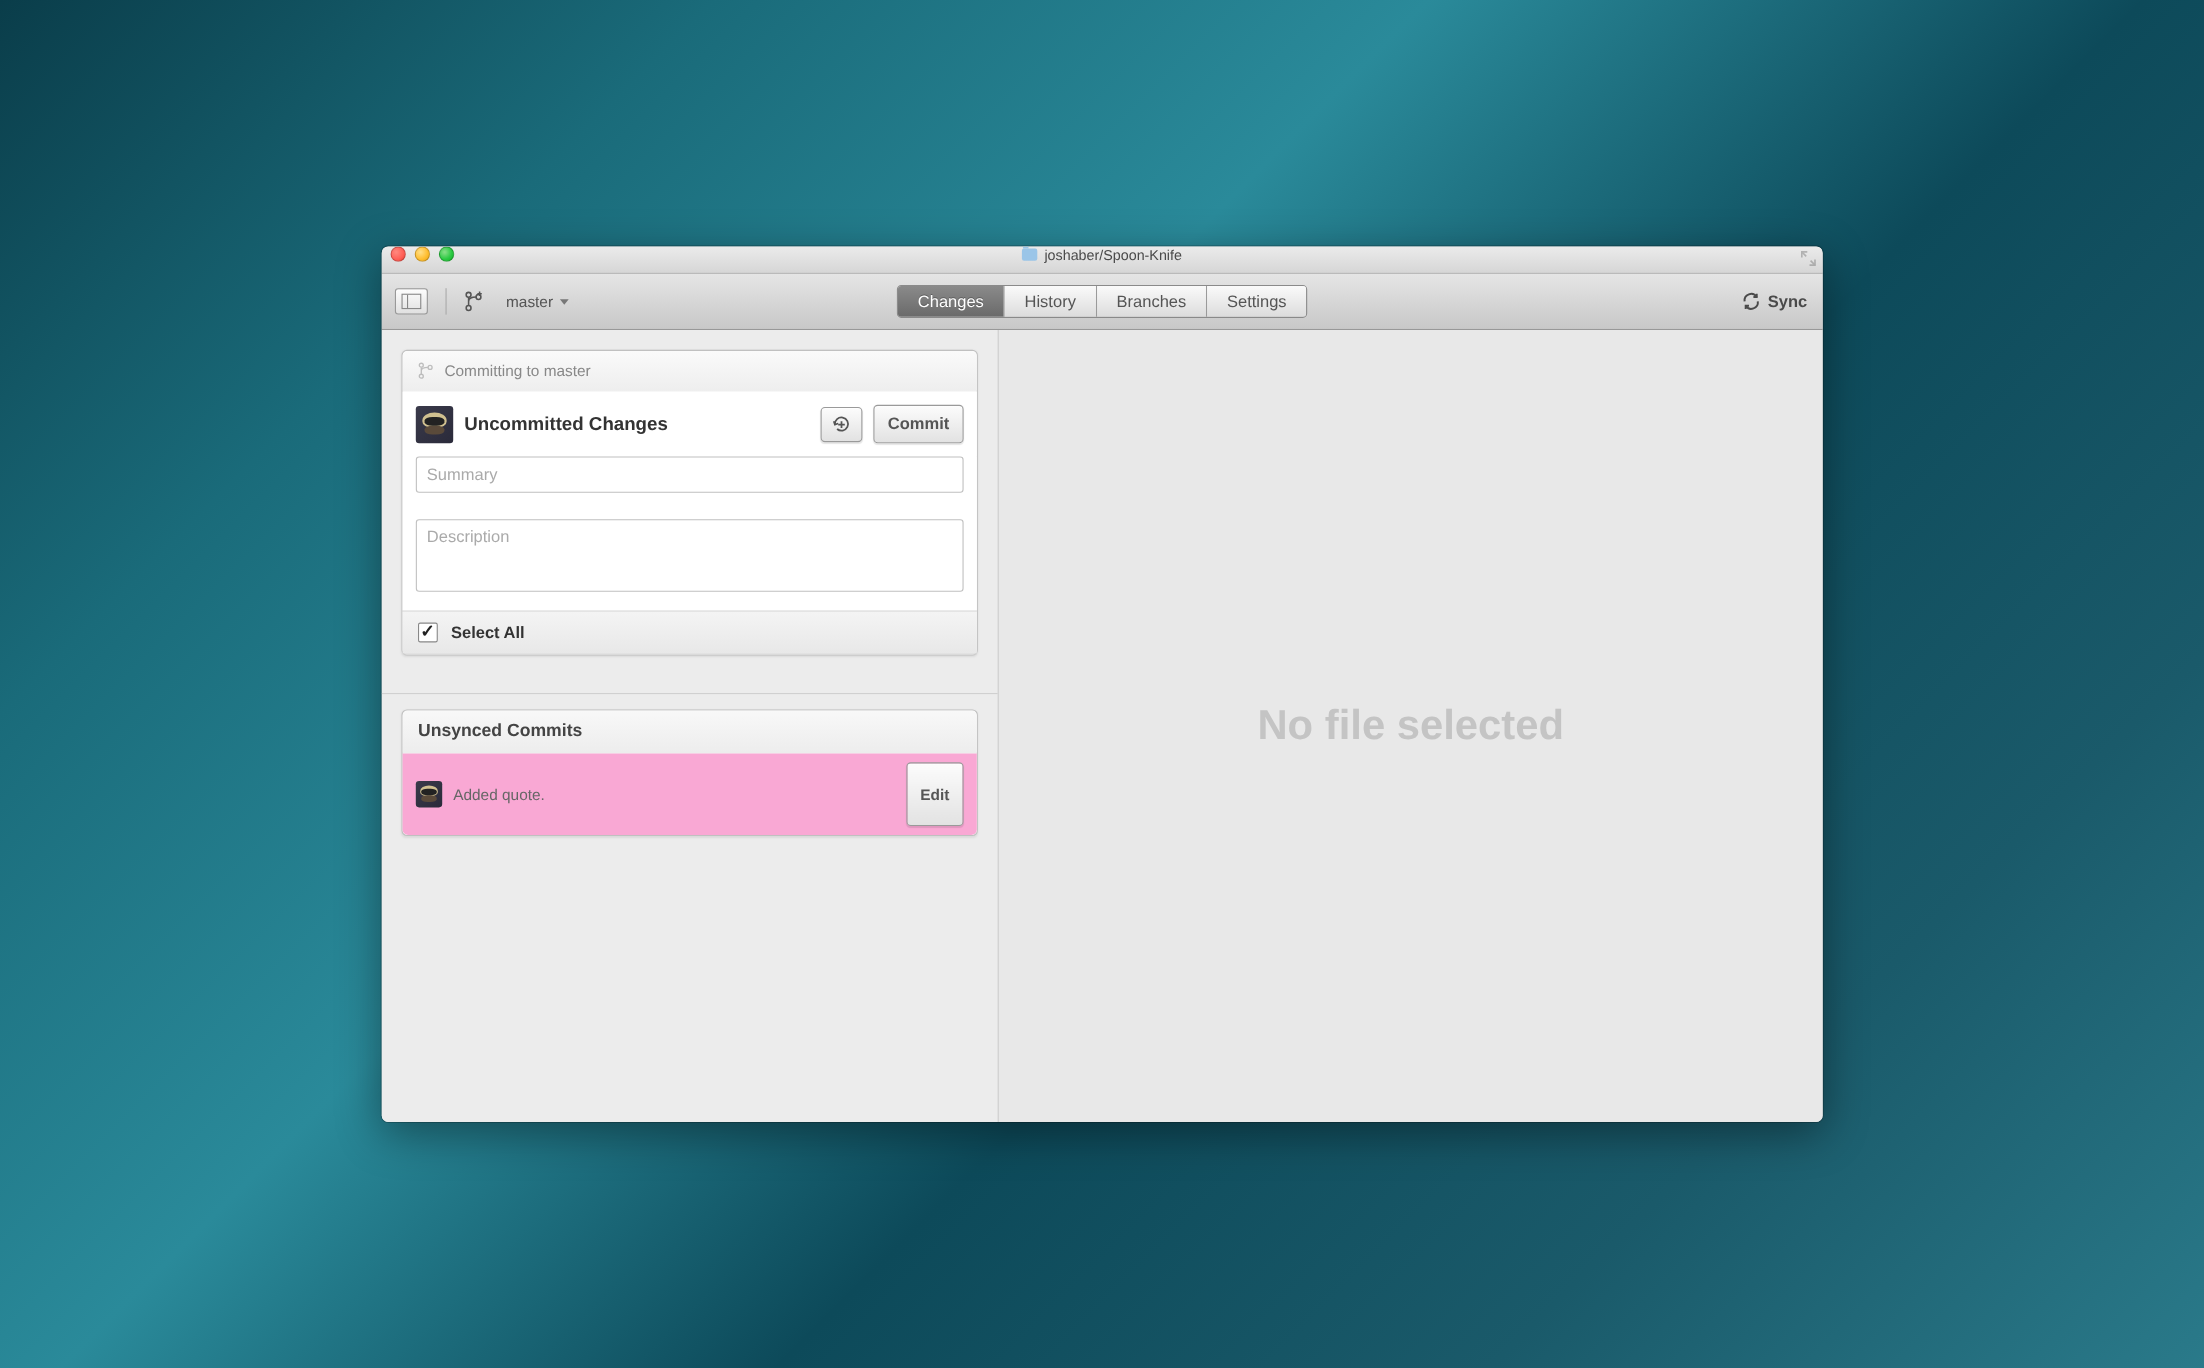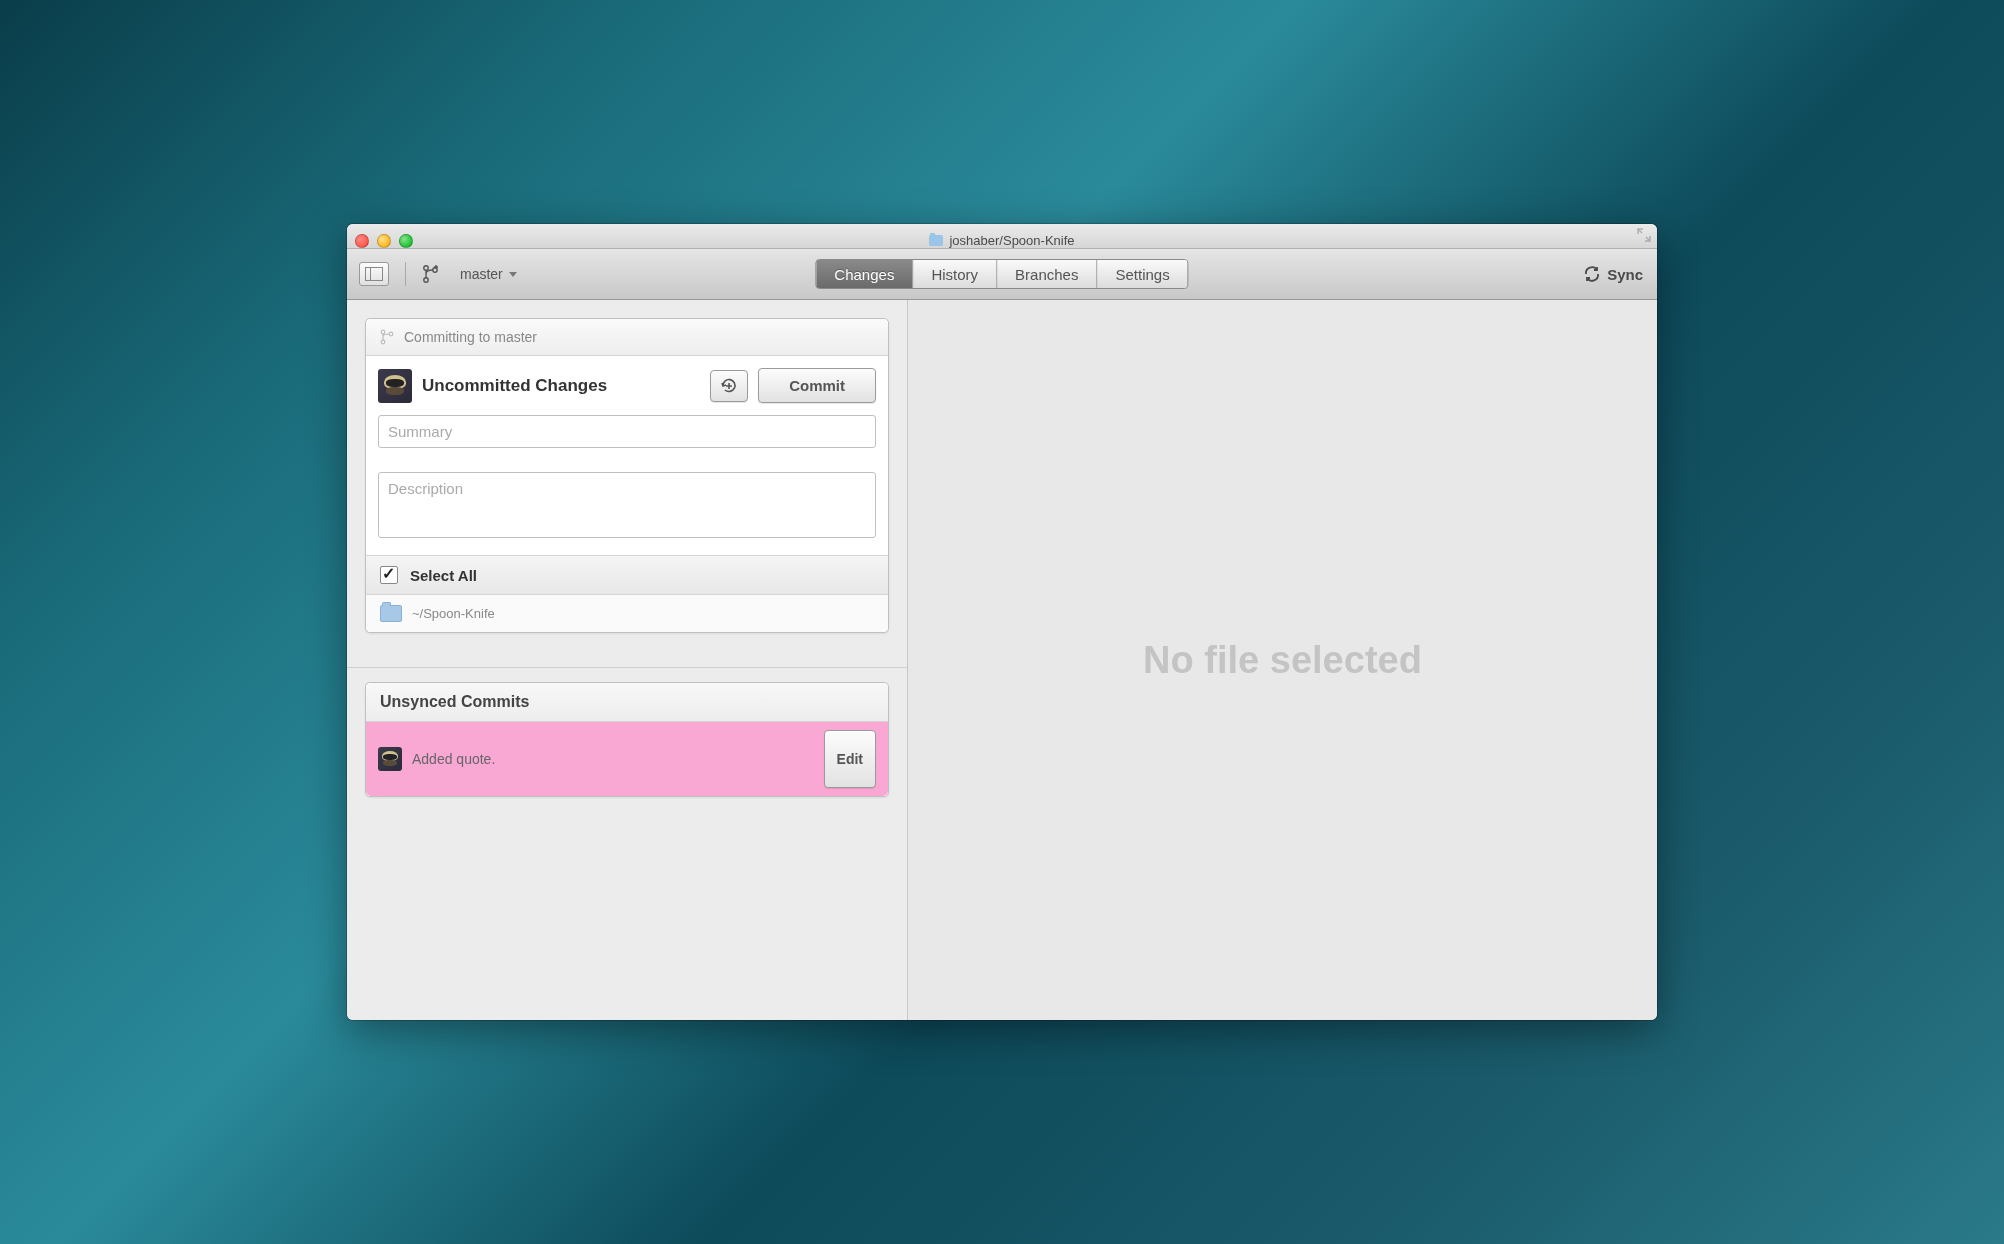--- a/index.html
+++ b/index.html
@@ -1,18 +1,18 @@
 <!DOCTYPE html>
 <html><head>
 <meta charset="utf-8">
 <style>
   html,body{margin:0;padding:0;width:100%;height:100%;font-family:"Helvetica Neue",Helvetica,Arial,sans-serif;font-size:14px;color:#333;}
   body{background:linear-gradient(135deg,#0a3d4a 0%,#1a6b7a 20%,#2a8a9a 40%,#0d4a5a 60%,#1a5a6a 80%,#2a7a8a 100%);display:flex;align-items:center;justify-content:center;}
   .window{width:1310px;height:796px;background:#e8e8e8;border-radius:6px;box-shadow:0 10px 40px rgba(0,0,0,0.4),0 0 0 1px rgba(0,0,0,0.2);overflow:hidden;display:flex;flex-direction:column;}
-  .titlebar{height:24px;background:linear-gradient(#ebebeb,#d6d6d6);border-bottom:1px solid #b0b0b0;display:flex;align-items:flex-end;padding:0 8px;position:relative;}
+  .titlebar{height:24px;background:linear-gradient(#ebebeb,#d6d6d6);border-bottom:1px solid #b0b0b0;display:flex;align-items:flex-start;padding:0 8px;position:relative;}
   .traffic{display:flex;gap:8px;align-items:center;}
   .tl{width:12px;height:12px;border-radius:50%;border:0.5px solid rgba(0,0,0,0.2);}
   .tl.close{background:radial-gradient(circle at 35% 35%,#ff8a80,#ff5f57 60%,#e33e35);}
   .tl.min{background:radial-gradient(circle at 35% 35%,#ffe08a,#ffbd2e 60%,#e1a116);}
   .tl.max{background:radial-gradient(circle at 35% 35%,#8ce08a,#28c940 60%,#1aab29);}
   .title-center{position:absolute;left:0;right:0;display:flex;justify-content:center;align-items:center;gap:6px;pointer-events:none;}
   .title-center span{font-size:13px;color:#4a4a4a;}
   .title-folder{width:14px;height:11px;background:#9ac5e8;border-radius:2px;position:relative;}
   .title-folder:before{content:"";position:absolute;top:-2px;left:1px;width:5px;height:2px;background:#9ac5e8;border-radius:1px 1px 0 0;}
   .maximize-corner{position:absolute;right:6px;top:4px;width:14px;height:14px;opacity:0.4;}
@@ -38,21 +38,21 @@
   .commit-row{padding:12px 12px;display:flex;align-items:center;gap:10px;background:#fff;}
   .avatar{width:34px;height:34px;border-radius:3px;background:linear-gradient(135deg,#3a3a4a,#2a2a3a);position:relative;overflow:hidden;flex-shrink:0;}
   .avatar:before{content:"";position:absolute;top:6px;left:6px;width:22px;height:14px;background:#d0c090;border-radius:50% 50% 40% 40%;}
   .avatar:after{content:"";position:absolute;top:10px;left:8px;width:18px;height:8px;background:#222;border-radius:40%;box-shadow:0 8px 0 0 #5a4a3a;}
   .avatar.small{width:24px;height:24px;}
   .avatar.small:before{top:4px;left:4px;width:16px;height:10px;}
   .avatar.small:after{top:7px;left:5px;width:14px;height:6px;box-shadow:0 6px 0 0 #5a4a3a;}
   .commit-title{font-size:17px;font-weight:700;color:#333;flex:1;}
   .btn{border:1px solid #9a9a9a;border-radius:4px;background:linear-gradient(#fcfcfc,#e2e2e2);padding:6px 14px;font-size:14px;font-weight:600;color:#555;cursor:pointer;font-family:inherit;box-shadow:0 1px 0 rgba(255,255,255,0.6) inset,0 1px 1px rgba(0,0,0,0.1);}
   .btn.icon{padding:5px 8px;display:flex;align-items:center;justify-content:center;}
-  .btn.wide{padding:8px 30px;font-size:15px;}
+  .btn.wide{padding:8px 12px;font-size:15px;}
   .inputs{padding:0 12px 14px;background:#fff;}
   .txt{width:100%;box-sizing:border-box;border:1px solid #c0c0c0;border-radius:3px;padding:7px 9px;font-size:15px;font-family:inherit;color:#333;margin-top:0;}
   .txt::placeholder{color:#aaa;}
   textarea.txt{height:66px;resize:none;margin-top:24px;}
   .select-row{padding:10px 14px;background:linear-gradient(#f4f4f4,#e8e8e8);border-top:1px solid #d5d5d5;border-bottom:1px solid #d5d5d5;display:flex;align-items:center;gap:12px;font-size:15px;font-weight:700;color:#333;}
   .chk{width:16px;height:16px;border:1px solid #888;border-radius:2px;background:#fff;position:relative;}
   .chk.checked:after{content:"✓";position:absolute;top:-3px;left:1px;font-size:16px;font-weight:bold;color:#222;}
   .path-row{padding:10px 14px;background:#fafafa;border-radius:0 0 5px 5px;display:flex;align-items:center;gap:10px;font-size:13px;color:#888;}
   .folder-icon{width:20px;height:15px;background:#a8c8e8;border-radius:2px;position:relative;border:1px solid #8ab0d8;}
   .folder-icon:before{content:"";position:absolute;top:-4px;left:1px;width:7px;height:3px;background:#a8c8e8;border:1px solid #8ab0d8;border-bottom:none;border-radius:2px 2px 0 0;}
@@ -158,24 +158,20 @@
         <div class="inputs">
           <input class="txt" type="text" placeholder="Summary" style="">
           <textarea class="txt" placeholder="Description" style=""></textarea>
         </div>
 
         <div class="select-row">
           <div class="chk checked"></div>
           <span>Select All</span>
         </div>
 
-        <div class="path-row">
-          <div class="folder-icon"></div>
-          <span>~/Spoon-Knife</span>
-        </div>
       </div>
 
       <div class="section-gap"></div>
 
       <div class="panel unsynced">
         <div class="panel-head">
           <span>Unsynced Commits</span>
         </div>
         <div class="commit-item">
           <div class="avatar small"></div>

